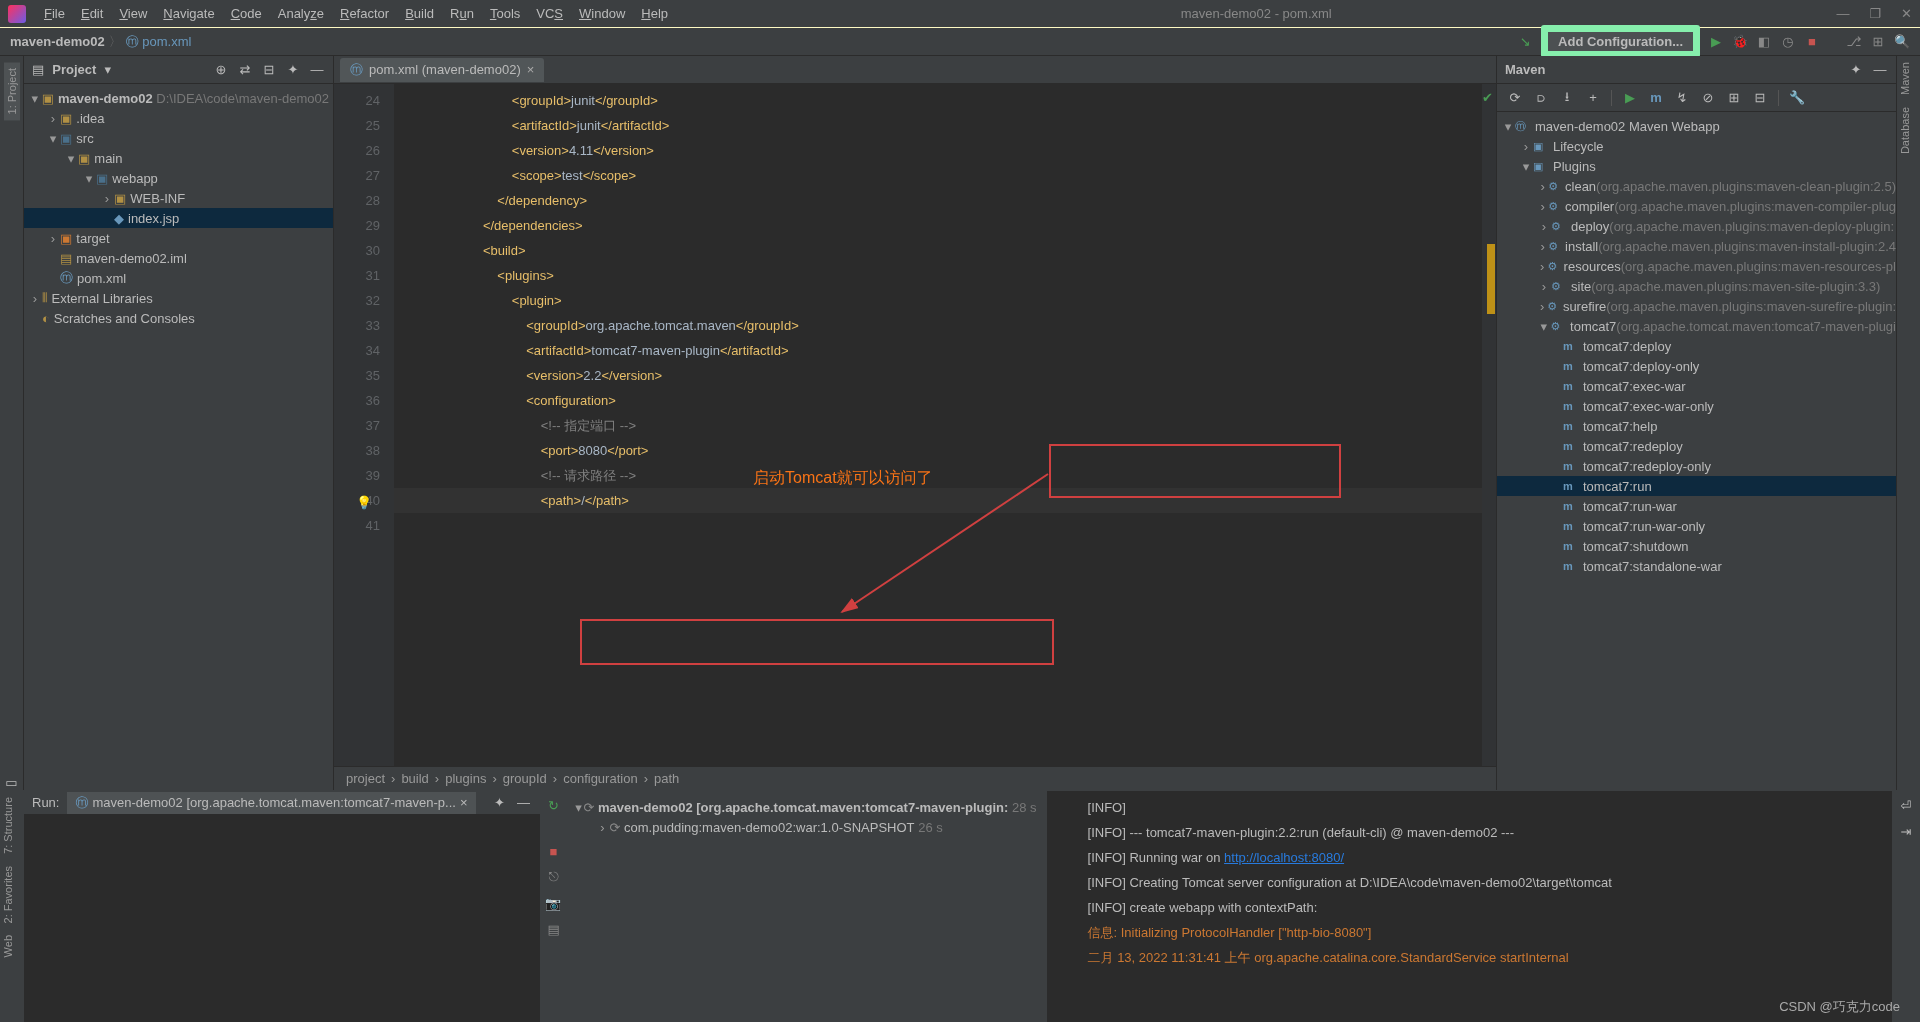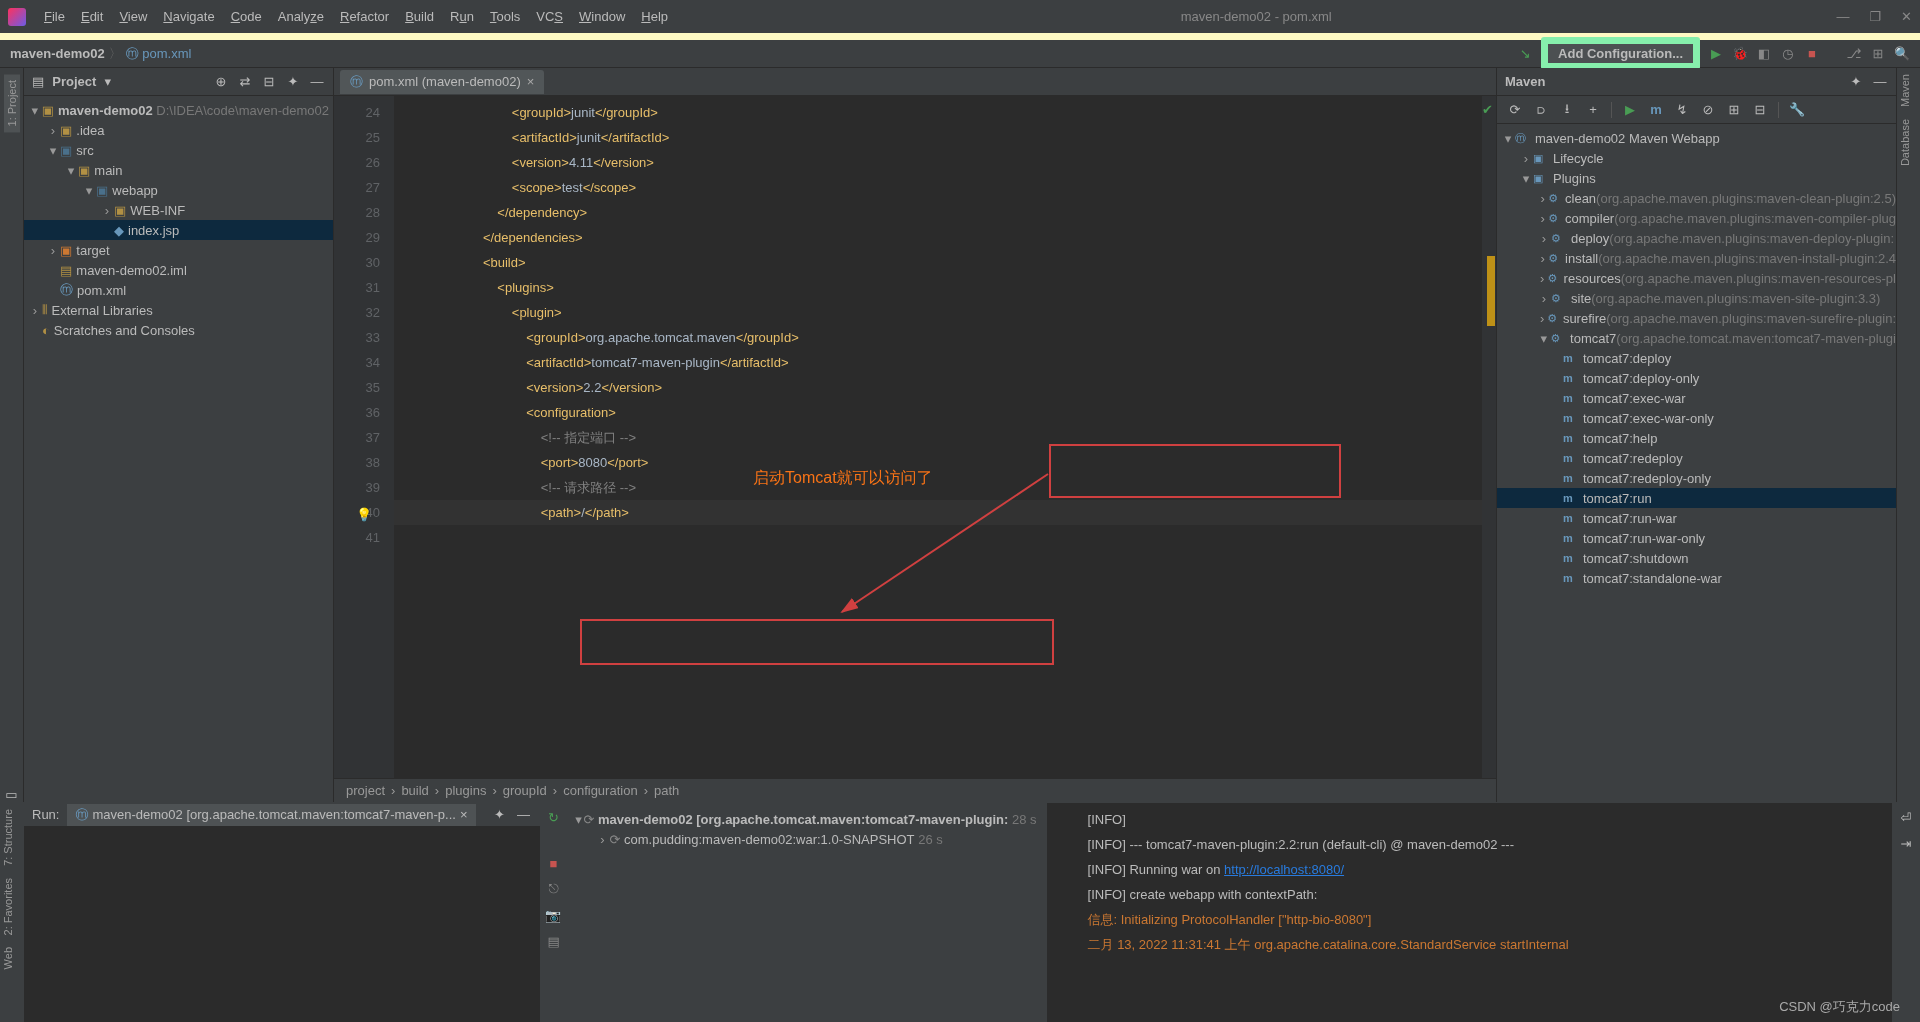--- a/index.html
+++ b/index.html
@@ -1,17 +1,17 @@
 <!DOCTYPE html>
 <html><head>
 <meta charset="utf-8">
 <style>
 *{margin:0;padding:0;box-sizing:border-box;font-family:"Segoe UI",Arial,sans-serif;font-size:13px;}
 body{background:#3c3f41;color:#bbb;width:1920px;height:1022px;overflow:hidden;position:relative;}
-.menubar{height:40px;background:#3c3f41;display:flex;align-items:center;padding:0 8px;border-bottom:7px solid #fef9c3;}
+.menubar{height:28px;background:#3c3f41;display:flex;align-items:center;padding:0 8px;border-bottom:1px solid #fef9c3;}
 .app-icon{width:18px;height:18px;background:linear-gradient(135deg,#fe315d,#6c5ce7);border-radius:3px;margin-right:10px;}
 .menu-item{padding:0 8px;color:#bbb;cursor:pointer;}
 .menu-item u{text-decoration:underline;}
 .win-title{flex:1;text-align:center;color:#888;}
 .win-btns{display:flex;gap:20px;color:#888;}
 .navbar{height:28px;background:#3c3f41;display:flex;align-items:center;padding:0 10px;border-bottom:1px solid #2b2b2b;}
 .crumb{color:#bbb;margin-right:4px;}
 .crumb.sep{color:#666;}
 .nav-right{margin-left:auto;display:flex;align-items:center;gap:8px;}
 .btn{background:#4c5052;border:7px solid #86efac;padding:2px 10px;color:#bbb;border-radius:3px;font-weight:bold;}
@@ -421,20 +421,21 @@
         <span class="icon" style="color:#888">▤</span>
       </div>
       <div class="run-tree">
         <div class="tree-row"><span class="tw chev">▾</span><span style="color:#888">⟳</span>&nbsp;<b>maven-demo02 [org.apache.tomcat.maven:tomcat7-maven-plugin:</b>&nbsp;<span class="dim">28 s</span></div>
         <div class="tree-row" style="padding-left:22px"><span class="tw chev">›</span><span style="color:#888">⟳</span>&nbsp;<span>com.pudding:maven-demo02:war:1.0-SNAPSHOT</span>&nbsp;<span class="dim">26 s</span></div>
       </div>
       <div class="console" id="console">
           <div class="cl ">[INFO] </div>
           <div class="cl ">[INFO] --- tomcat7-maven-plugin:2.2:run (default-cli) @ maven-demo02 ---</div>
           <div class="cl ">[INFO] Running war on <span class="c-link">http://localhost:8080/</span></div>
+          <div class="cl ">[INFO] Creating Tomcat server configuration at D:\IDEA\code\maven-demo02\target\tomcat</div>
           <div class="cl ">[INFO] create webapp with contextPath:</div>
           <div class="cl c-red">信息: Initializing ProtocolHandler ["http-bio-8080"]</div>
           <div class="cl c-red">二月 13, 2022 11:31:41 上午 org.apache.catalina.core.StandardService startInternal</div>
         </div>
       <div class="console-right">
         <span class="icon">⏎</span>
         <span class="icon">⇥</span>
       </div>
     </div>
   </div>

